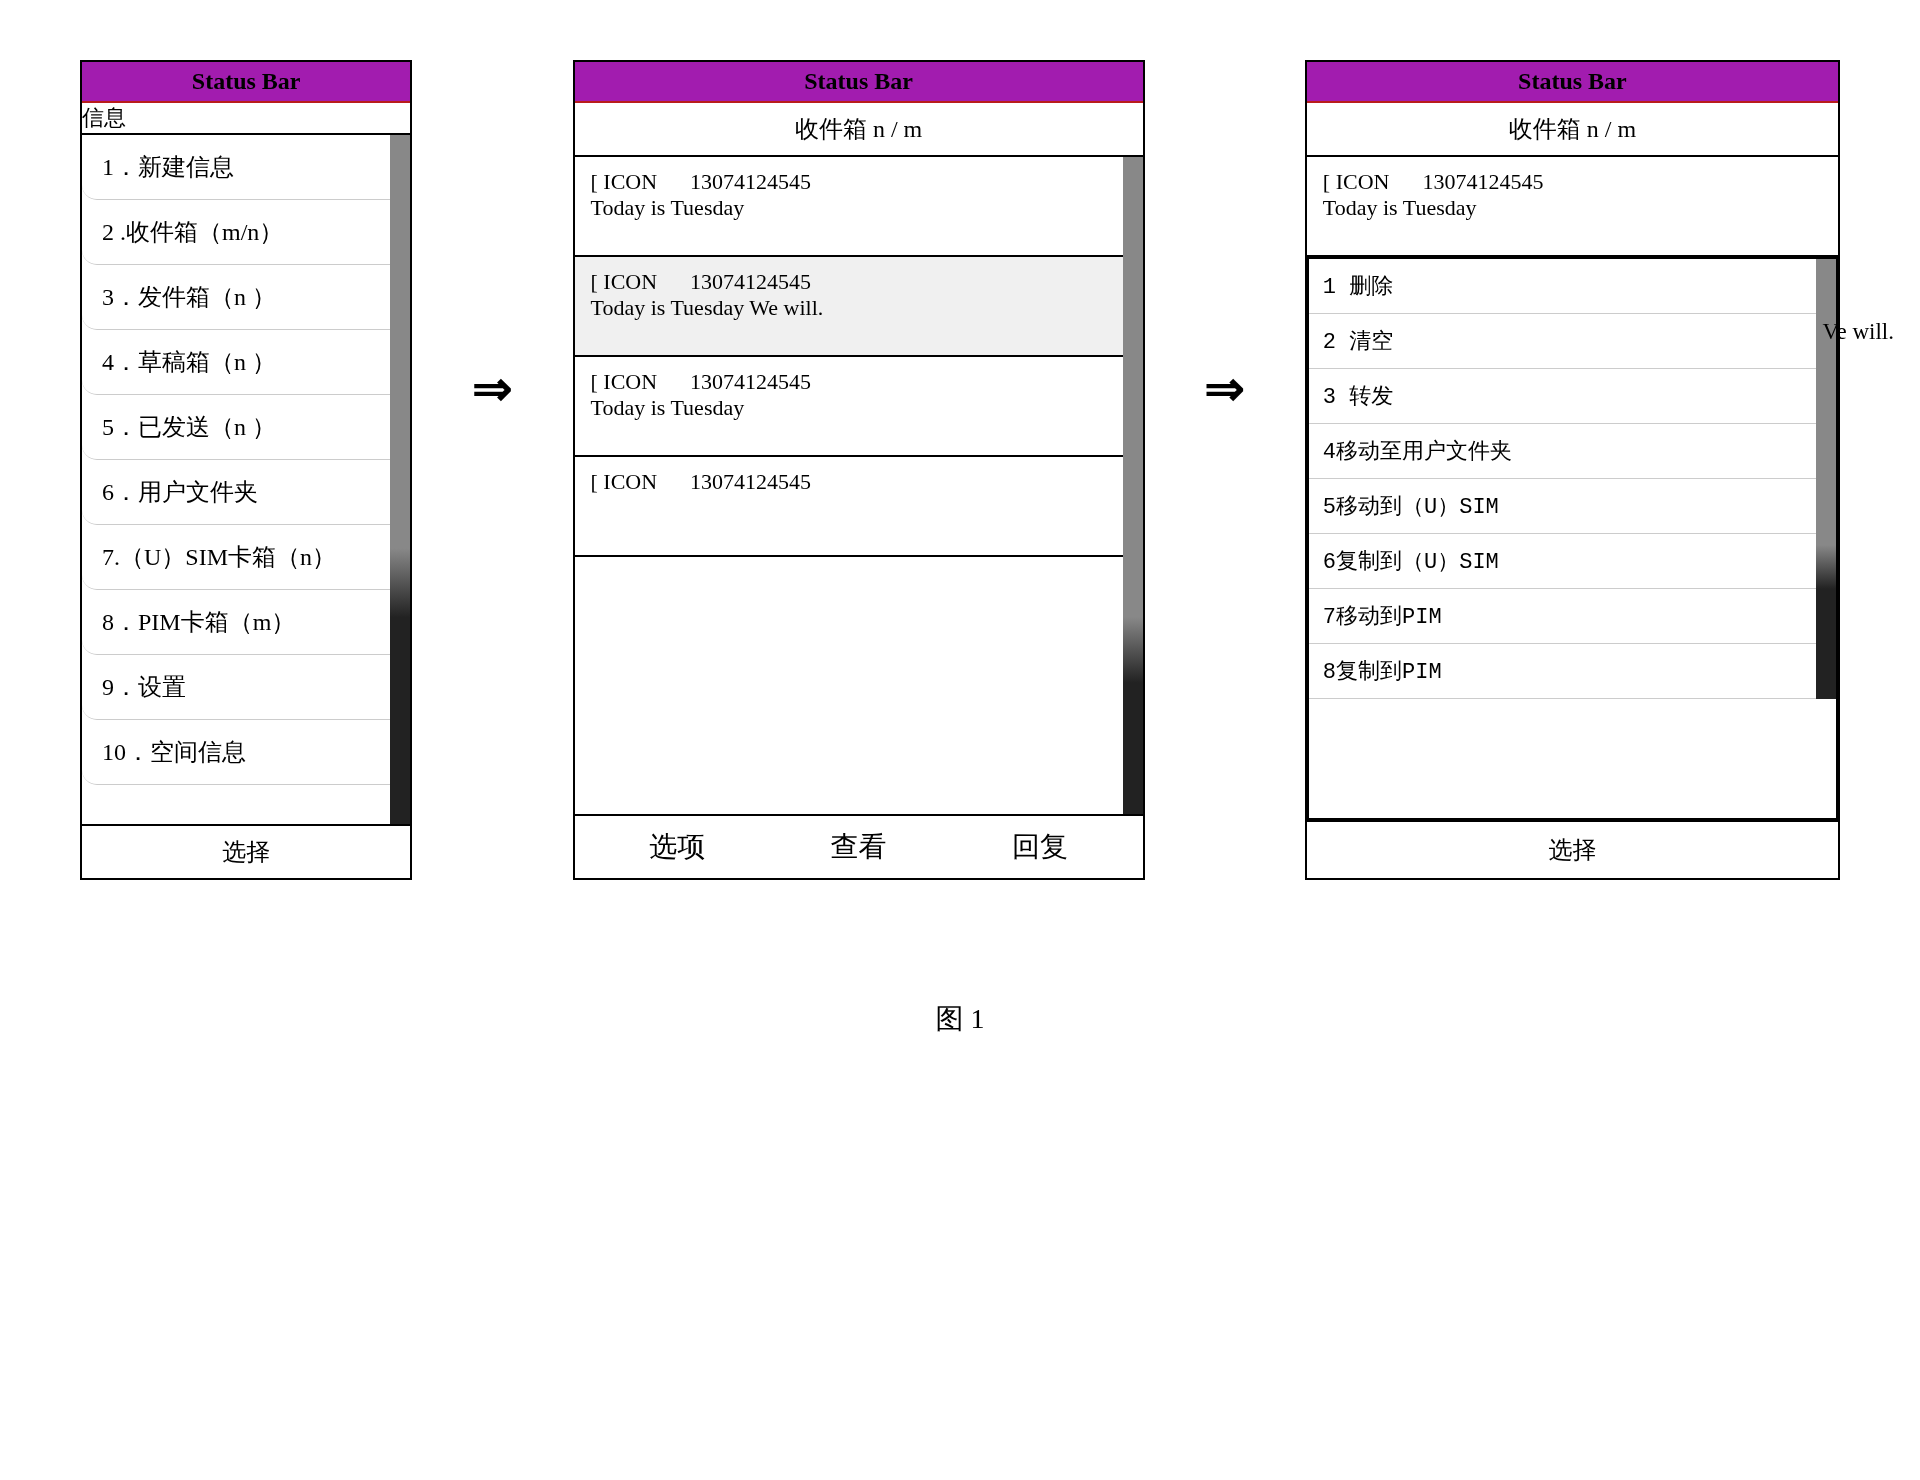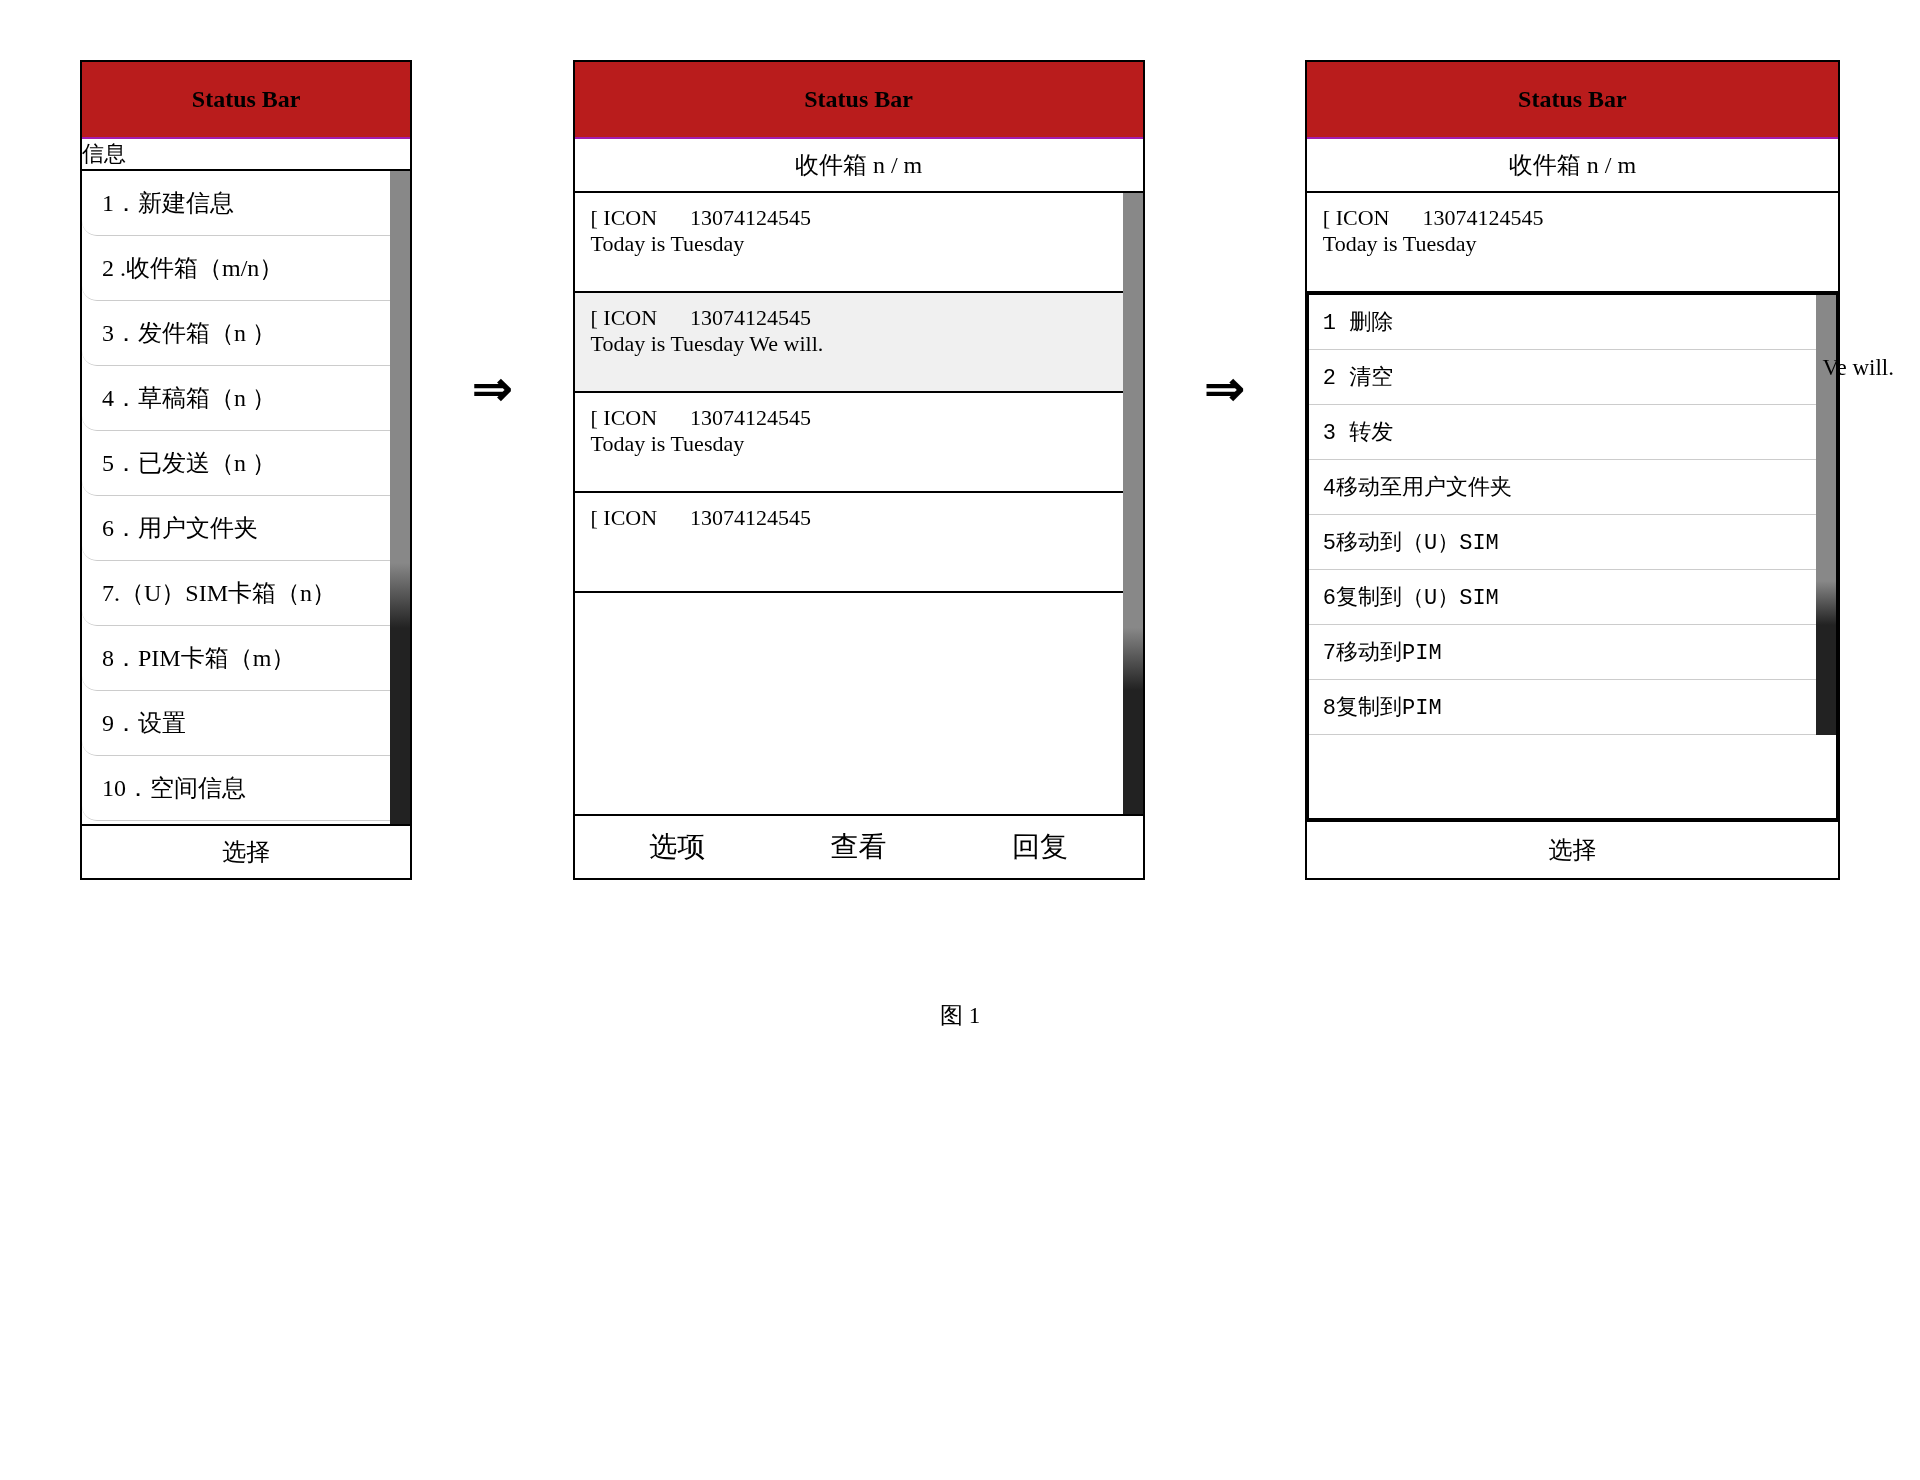--- a/index.html
+++ b/index.html
@@ -21,26 +21,26 @@
     }
 
     
     .phone-panel {
       border: 2px solid #000;
       display: flex;
       flex-direction: column;
     }
 
     .status-bar {
-      border-bottom: 2px solid #a21caf;
-      text-align: center;
-      padding: 24px 4px;
+      border-bottom: 2px solid #b91c1c;
+      text-align: center;
+      padding: 6px 4px;
       font-size: 24px;
       font-weight: bold;
-      background: #b91c1c;
+      background: #a21caf;
     }
 
     
     .panel1 {
       width: 360px;
       min-height: 820px;
     }
 
     .panel1 .section-title {
       text-align: left;
@@ -214,21 +214,21 @@
     }
 
     .double-arrow {
       font-size: 48px;
       font-weight: bold;
     }
 
     
     .figure-caption {
       text-align: center;
-      font-size: 23px;
+      font-size: 28px;
       margin-top: 40px;
       padding-top: 20px;
     }
   </style>
 </head>
 <body>
 
 <div class="main-container">
 
   <div class="phone-panel panel1">

